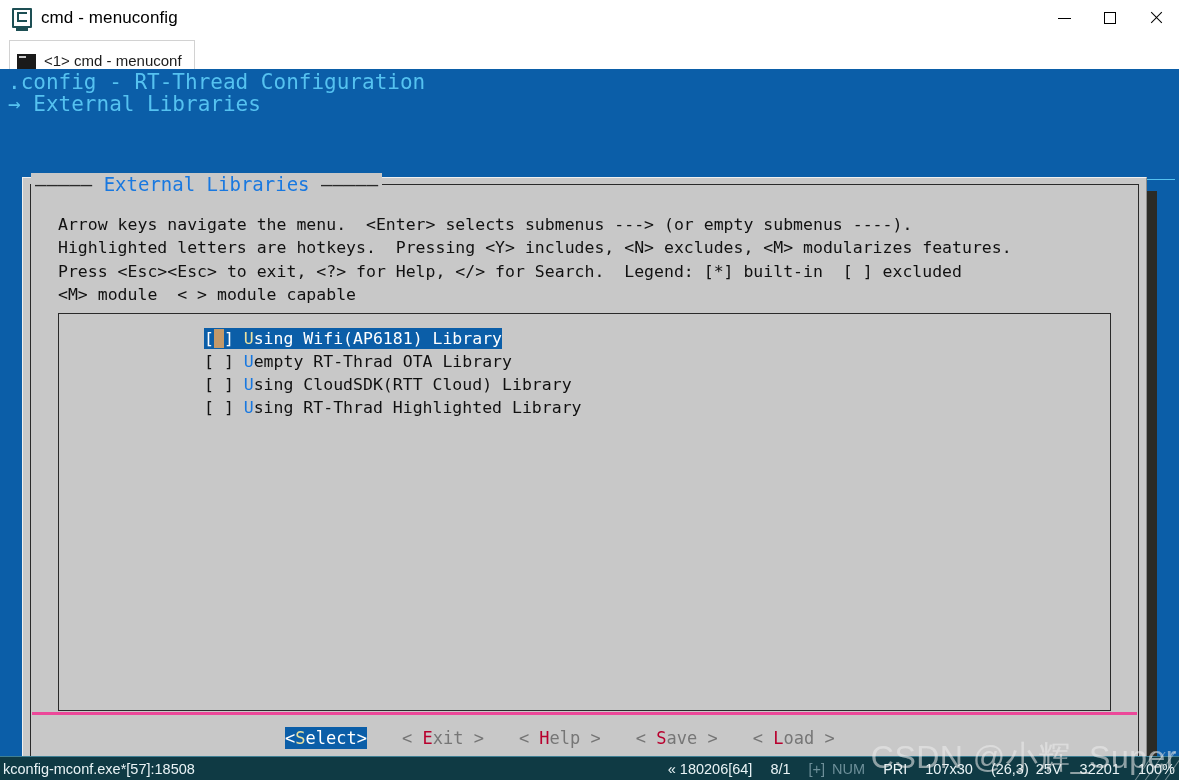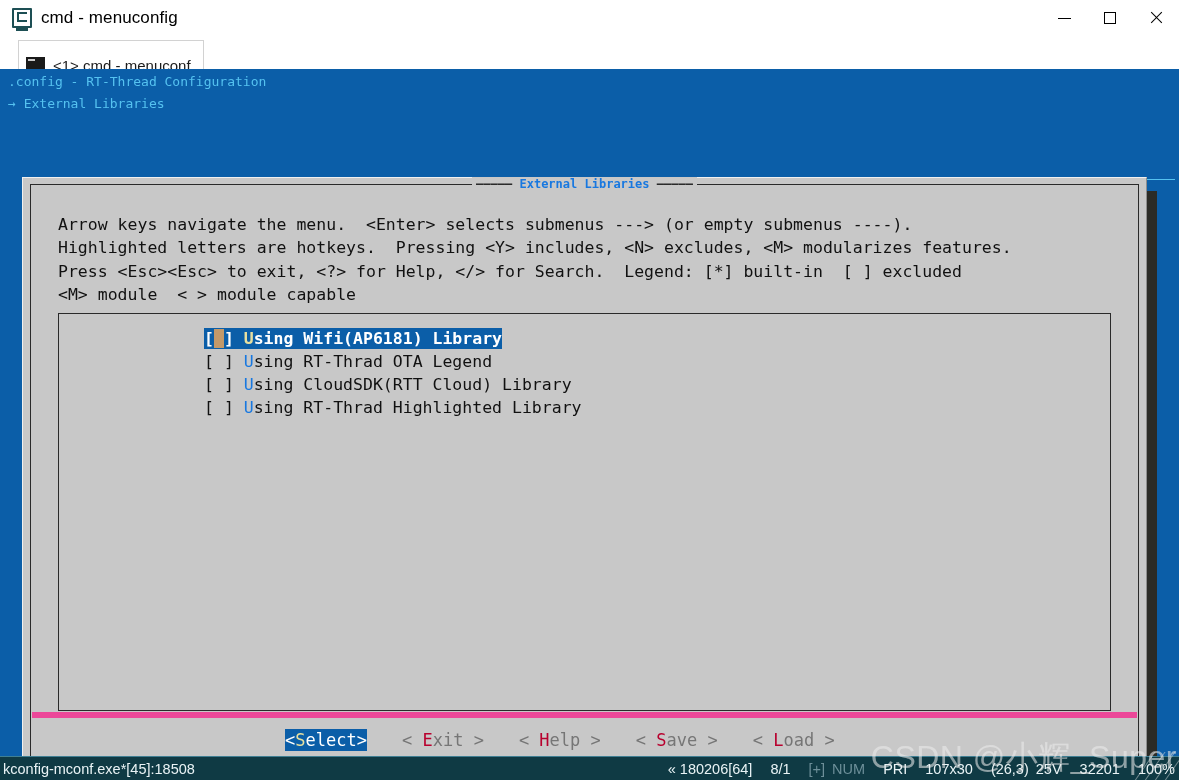--- a/index.html
+++ b/index.html
@@ -78,27 +78,27 @@
   .tabstrip {
     height: 33px;
     background: #ffffff;
     display: flex;
     align-items: flex-end;
     flex: 0 0 33px;
     position: relative;
   }
   .tab {
     height: 29px;
-    margin-left: 18px;
-    padding: 16px 12px 0 7px;
+    margin-left: 9px;
+    padding: 10px 12px 0 7px;
     border: 1px solid #d2d2d2;
     border-bottom: none;
     background: #ffffff;
     display: flex;
-    align-items: flex-start;
+    align-items: flex-end;
     gap: 8px;
   }
   .tab-icon {
     width: 19px; height: 15px;
     background: #1a1a1a;
     position: relative;
     flex: 0 0 19px;
   }
   .tab-icon::after {
     content: "";
@@ -225,21 +225,21 @@
     position: relative;
     background: #0b5ea8;
     font-family: "DejaVu Sans Mono", "Liberation Mono", monospace;
     overflow: hidden;
   }
 
   .kc-header {
     position: absolute;
     left: 8px; top: 2px;
     color: #55c2f0;
-    font-size: 13px;
+    font-size: 21px;
     line-height: 22px;
     white-space: pre;
   }
   .kc-rule {
     position: absolute;
     left: 238px; top: 110px;
     right: 4px;
     height: 1px;
     background: #55c2f0;
   }
@@ -262,26 +262,24 @@
   }
   .dialog-inner {
     position: absolute;
     left: 7px; top: 6px; right: 7px; bottom: 6px;
     border: 1px solid #2a2a2a;
   }
 
   .dialog-title {
     position: absolute;
     left: 0; right: 0; top: -10px;
-    text-align: center;
-    font-size: 12px;
+    font-size: 19px;
     color: #1878e0;
     line-height: 19px;
     white-space: pre;
-    font-weight: bold;
   }
   .dialog-title .dash { color: #2a2a2a; }
   .dialog-title .tt {
     background: #c8c8c8;
     padding: 0 4px;
   }
 
   .helptext {
     position: absolute;
     left: 27px; top: 28px;
@@ -301,38 +299,38 @@
   }
   .listrow {
     position: relative;
     height: 23px;
     line-height: 23px;
     font-size: 16.5px;
     color: #111111;
     white-space: pre;
     padding-left: 145px;
   }
-  .listrow:first-child { margin-top: 13px; font-weight: bold; }
+  .listrow:first-child { margin-top: 13px; }
   .listrow .sel {
     background: #0b5ea8;
     color: #ffffff;
     padding: 1px 0;
   }
   .listrow .hot { color: #1878e0; }
   .listrow .sel .hot { color: #e8e0a0; }
   .listrow .cursor {
     background: #c2996a;
     color: #c2996a;
   }
 
   .btnbar {
     position: absolute;
     left: 1px; right: 1px; bottom: 0;
     height: 49px;
-    border-top: 6px solid #ec4899;
+    border-top: 3px solid #ec4899;
     display: flex;
     align-items: center;
     justify-content: flex-start;
     padding-left: 253px;
     gap: 0;
   }
   .kbtn {
     font-size: 17px;
     color: #767676;
     white-space: pre;
@@ -445,39 +443,39 @@
 
         <div class="dialog-title"><span class="tt"><span class="dash">————— </span><span>External Libraries</span><span class="dash"> —————</span></span></div>
 
         <div class="helptext"><span>Arrow keys navigate the menu.  &lt;Enter&gt; selects submenus ---&gt; (or empty submenus ----).</span>
 <span>Highlighted letters are hotkeys.  Pressing &lt;Y&gt; includes, &lt;N&gt; excludes, &lt;M&gt; modularizes features.</span>
 <span>Press &lt;Esc&gt;&lt;Esc&gt; to exit, &lt;?&gt; for Help, &lt;/&gt; for Search.  Legend: [*] built-in  [ ] excluded</span>
 <span>&lt;M&gt; module  &lt; &gt; module capable</span></div>
 
         <div class="listbox" id="menu-list">
             <div class="listrow"><span class="sel"><span>[</span><span class="cursor"> </span><span>] </span><span class="hot">U</span><span>sing Wifi(AP6181) Library</span></span></div>
-            <div class="listrow"><span><span>[</span><span> </span><span>] </span><span class="hot">U</span><span>sing RT-Thrad OTA Legend</span></span></div>
+            <div class="listrow"><span><span>[</span><span> </span><span>] </span><span class="hot">U</span><span>empty RT-Thrad OTA Library</span></span></div>
             <div class="listrow"><span><span>[</span><span> </span><span>] </span><span class="hot">U</span><span>sing CloudSDK(RTT Cloud) Library</span></span></div>
             <div class="listrow"><span><span>[</span><span> </span><span>] </span><span class="hot">U</span><span>sing RT-Thrad Highlighted Library</span></span></div>
           </div>
 
         <div class="btnbar" id="btn-bar">
             <div class="kbtn active"><span>&lt;</span><span class="hot">S</span><span>elect</span><span>&gt;</span></div>
             <div class="kbtn"><span>&lt; </span><span class="hot">E</span><span>xit</span><span> &gt;</span></div>
             <div class="kbtn"><span>&lt; </span><span class="hot">H</span><span>elp</span><span> &gt;</span></div>
             <div class="kbtn"><span>&lt; </span><span class="hot">S</span><span>ave</span><span> &gt;</span></div>
             <div class="kbtn"><span>&lt; </span><span class="hot">L</span><span>oad</span><span> &gt;</span></div>
           </div>
 
       </div>
     </div>
   </div>
 
   <div class="statusbar">
-    <div class="sb-left">kconfig-mconf.exe*[45]:18508</div>
+    <div class="sb-left">kconfig-mconf.exe*[57]:18508</div>
     <div class="sb-right">
       <span>« 180206[64]</span>
       <span>8/1</span>
       <span class="dim">[+]</span>
       <span class="dim" style="margin-left:7px">NUM</span>
       <span>PRI</span>
       <span>107x30</span>
       <span>(26,3)</span>
       <span style="margin-left:7px">25V</span>
       <span>32201</span>

